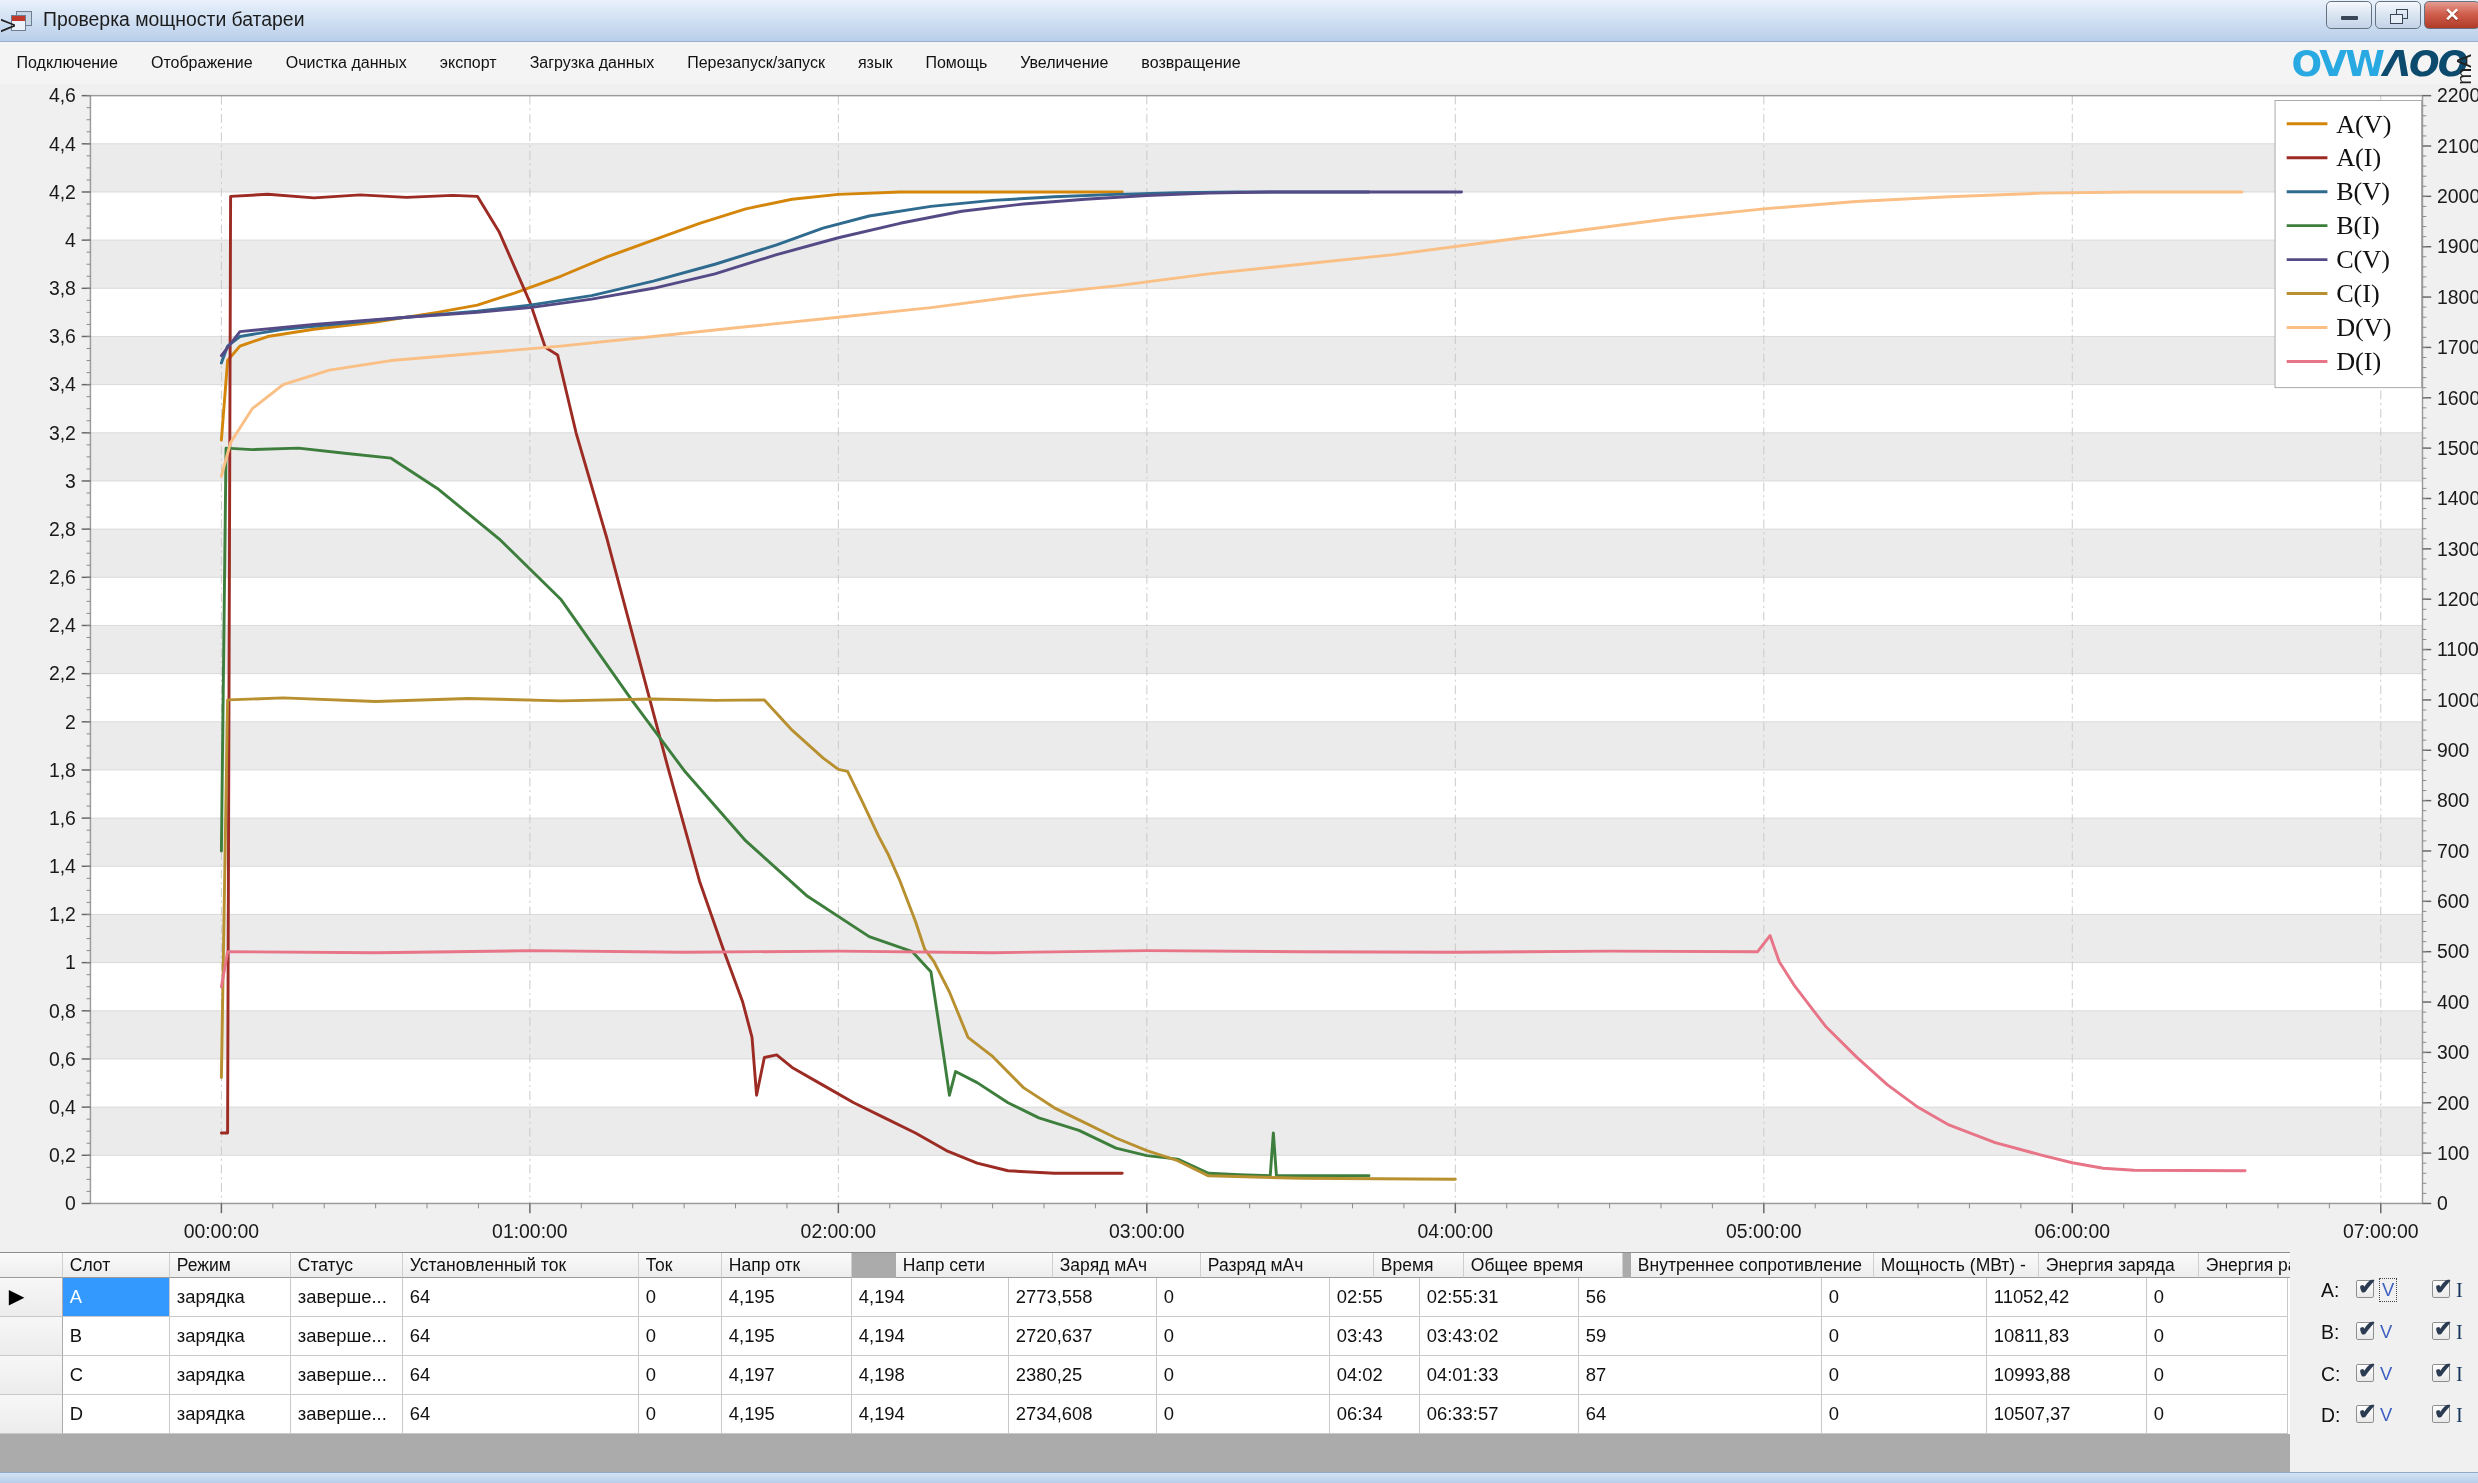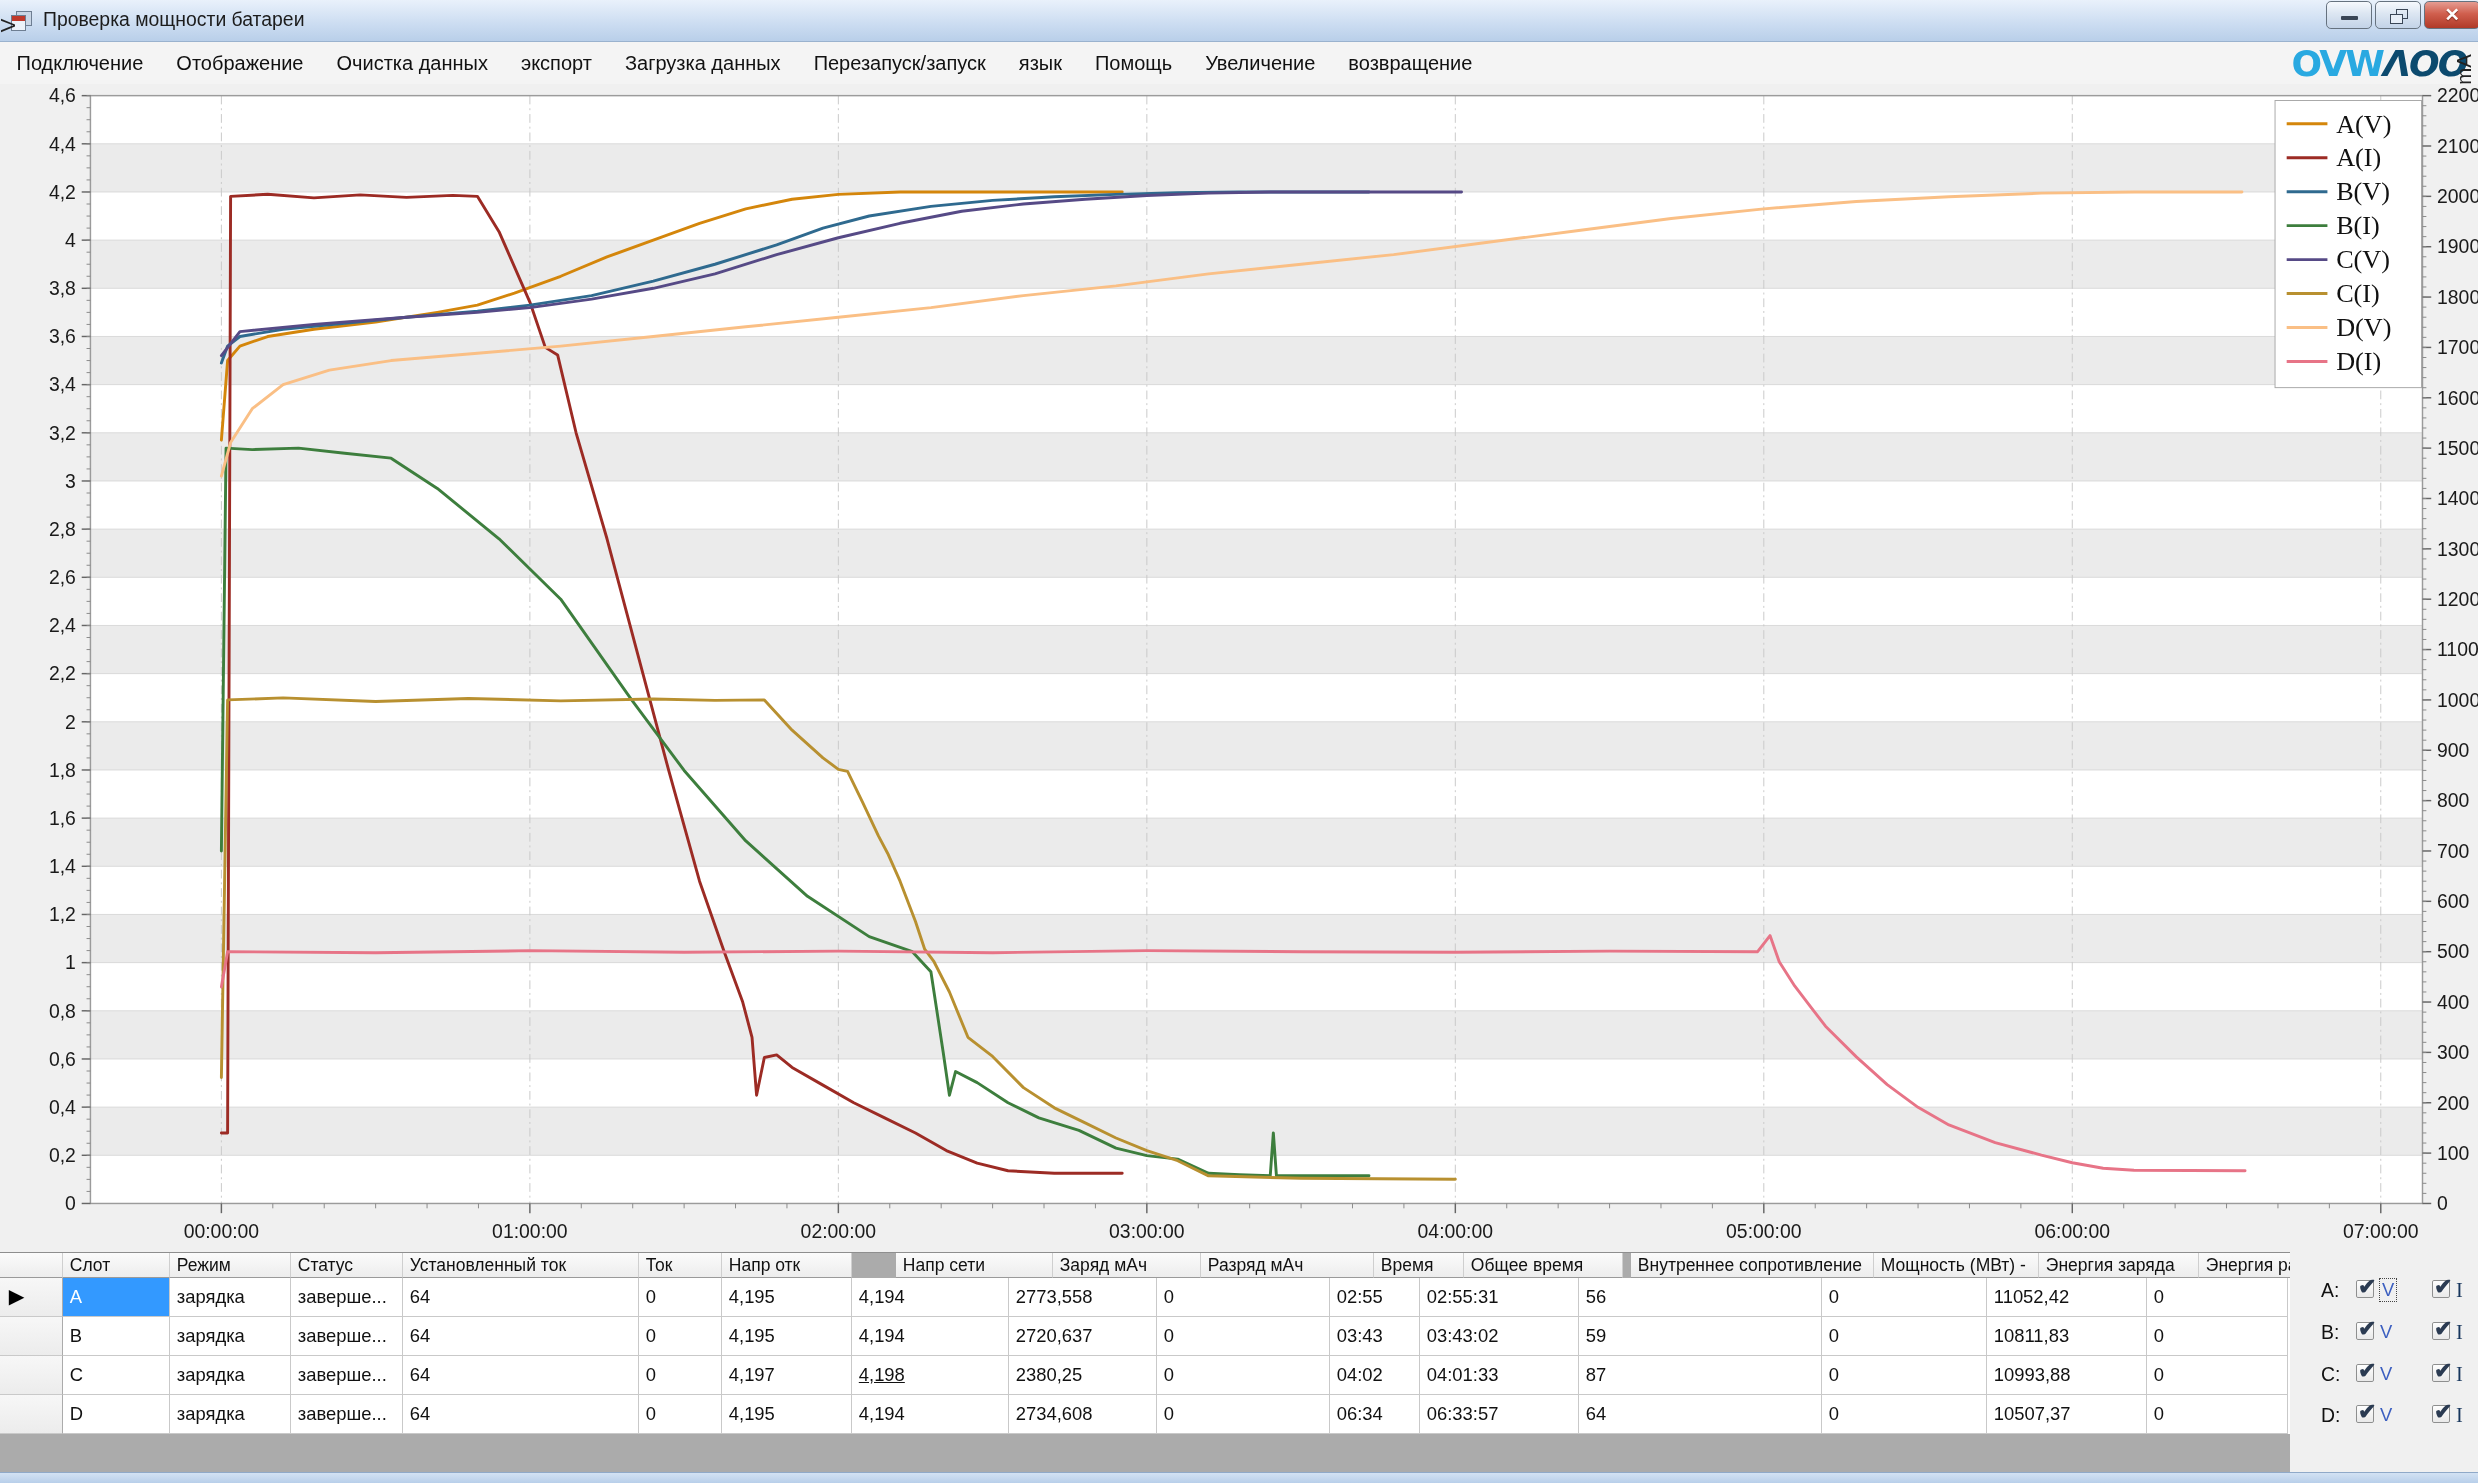--- a/index.html
+++ b/index.html
@@ -29,21 +29,21 @@
   .winbtn.close{width:56px;background:linear-gradient(#E59C92,#D05F4E 45%,#B03A28);}
   .glyph-min{position:absolute;left:13.6px;bottom:7.8px;width:16.5px;height:3.9px;background:#3A4656;border-radius:1px;}
   .glyph-restore-b{position:absolute;left:19.4px;top:6.8px;width:10.7px;height:8.7px;border:1.9px solid #3A4656;background:transparent;}
   .glyph-restore-f{position:absolute;left:13.6px;top:11.6px;width:10.7px;height:8.7px;border:1.9px solid #3A4656;background:#E7EEF7;}
   .glyph-close{position:absolute;width:100%;text-align:center;top:1.9px;color:#FFF;font-size:18.4px;font-weight:bold;text-shadow:0 1px 1px #7A2418;}
   
   .menubar{
     position:absolute;left:0;top:42px;width:2478px;height:43px;
     background:#F4F4F4;border-bottom:1px solid #E3E3E3;
   }
-  .menu-item{display:inline-block;padding:0 16.5px;line-height:42px;font-size:20px;color:#111;cursor:default;}
+  .menu-item{display:inline-block;padding:0 16.5px;line-height:42px;font-size:16px;color:#111;cursor:default;}
   .logo{position:absolute;right:11.6px;top:1.9px;font-size:36px;font-weight:bold;letter-spacing:-1.9px;line-height:39px;font-family:"DejaVu Sans",sans-serif;}
   .logo .lb{color:#29A9E1;}
   .logo .lo{color:#0c4a6e;font-style:italic;}
   
   .chart-wrap{position:absolute;left:0;top:84px;width:2478px;height:1167px;background:#F0F0F0;}
   .axis-title{position:absolute;font-size:20.4px;color:#222;transform:rotate(-90deg);transform-origin:center;}
   .axis-title.v{left:1.9px;top:13.6px;}
   .axis-title.ma{left:2449px;top:-15.5px;}
   
   .bottom{position:absolute;left:0;top:1252px;width:2478px;height:232px;background:#F0F0F0;}
@@ -587,21 +587,21 @@
         <div class="g-cell" style="width: 141px;">0</div>
       </div>
       <div class="grid-row">
         <div class="g-cell rowhdr" style="width: 63px;"></div>
         <div class="g-cell" style="width: 107px;">C</div>
         <div class="g-cell" style="width: 121px;">зарядка</div>
         <div class="g-cell" style="width: 112px;">заверше...</div>
         <div class="g-cell" style="width: 236px;">64</div>
         <div class="g-cell" style="width: 83px;">0</div>
         <div class="g-cell" style="width: 130px;">4,197</div>
-        <div class="g-cell" style="width: 157px; text-decoration: underline;">4,198</div>
+        <div class="g-cell" style="width: 157px;">4,198</div>
         <div class="g-cell" style="width: 148px;">2380,25</div>
         <div class="g-cell" style="width: 173px;">0</div>
         <div class="g-cell" style="width: 90px;">04:02</div>
         <div class="g-cell" style="width: 159px;">04:01:33</div>
         <div class="g-cell" style="width: 243px;">87</div>
         <div class="g-cell" style="width: 165px;">0</div>
         <div class="g-cell" style="width: 160px;">10993,88</div>
         <div class="g-cell" style="width: 141px;">0</div>
       </div>
       <div class="grid-row">

